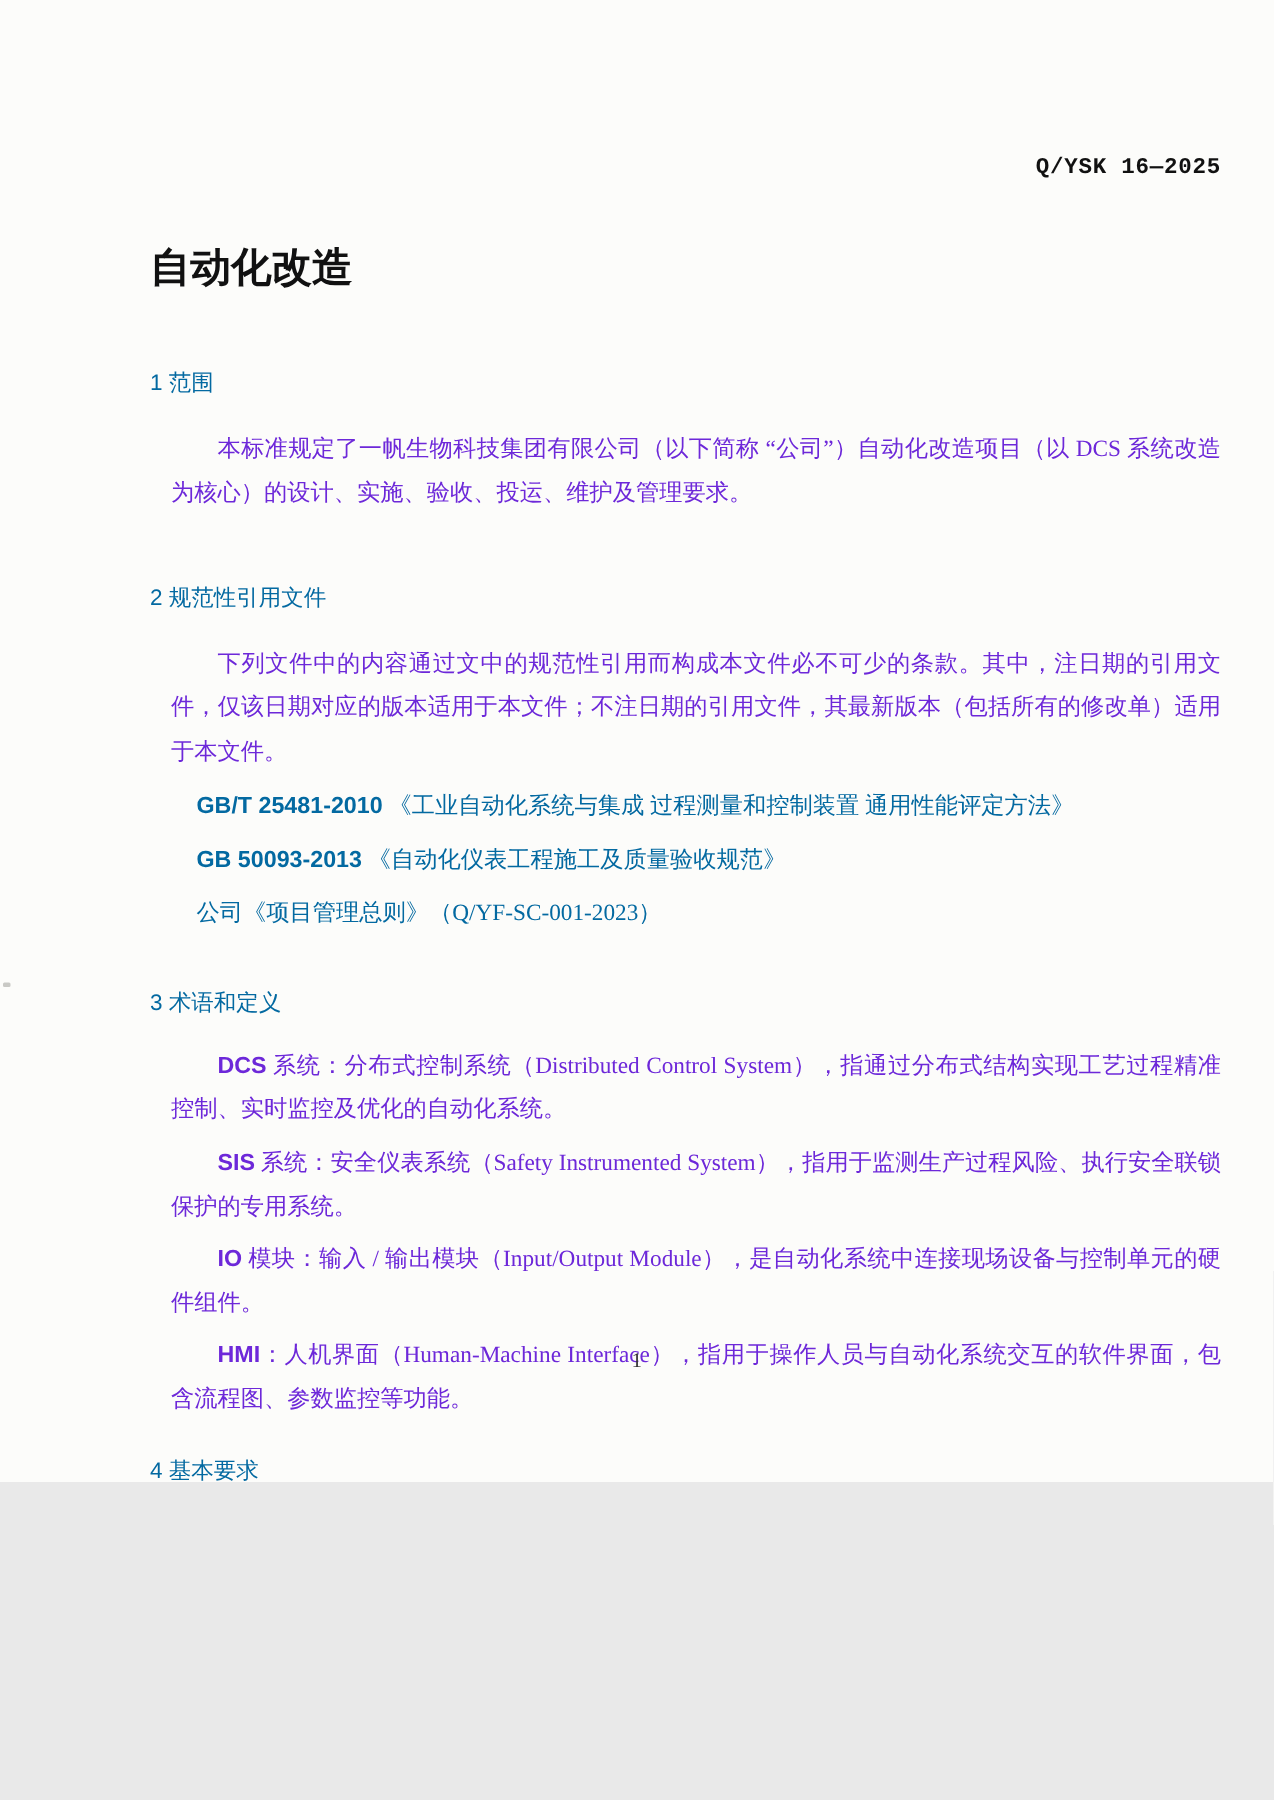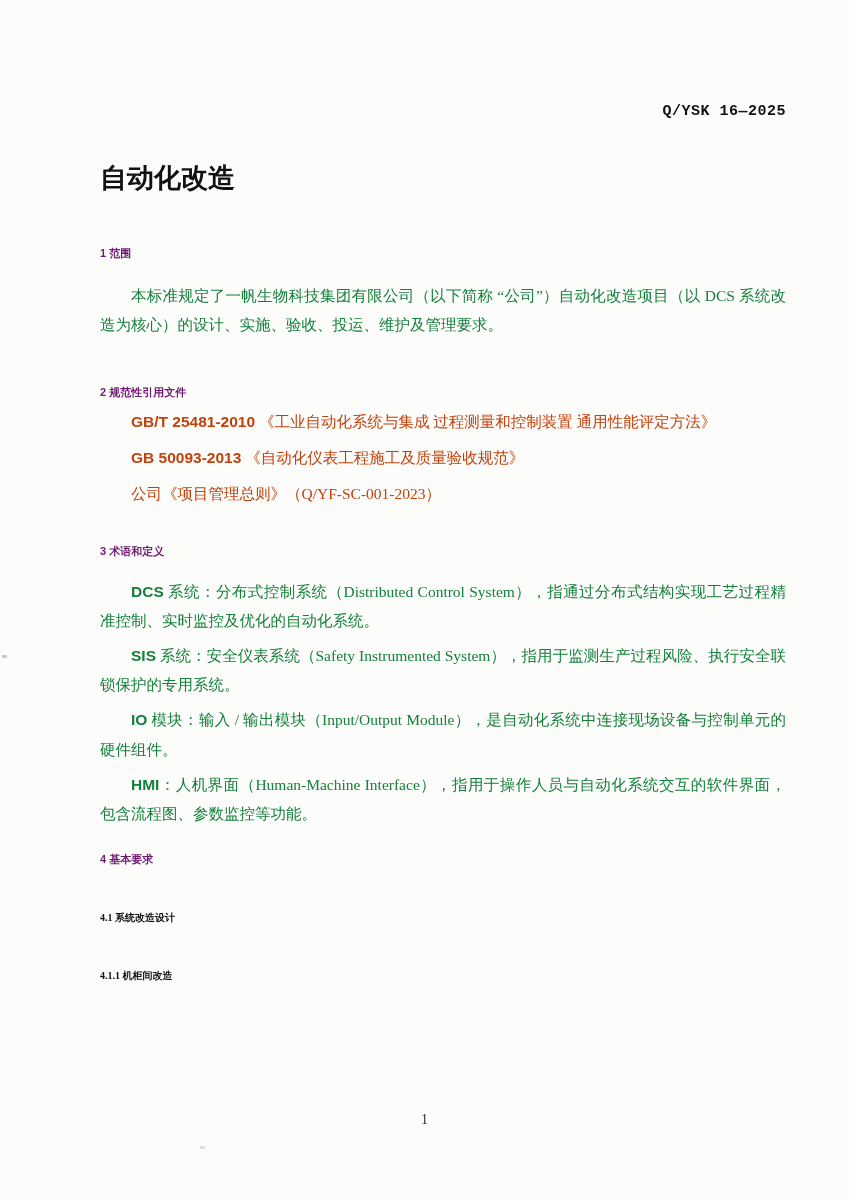--- a/index.html
+++ b/index.html
@@ -3,25 +3,25 @@
 <meta charset="utf-8">
 <style>
   html, body {
     margin: 0;
     padding: 0;
     background: #e9e9e9;
   }
   .page {
     position: relative;
     width: 849px;
-    height: 1200px;
+    height: 988px;
     margin: 0 auto;
     background: #fcfcfa;
     box-sizing: border-box;
-    padding: 103px 63px 0 100px;
+    padding: 103px 35px 0 100px;
     overflow: hidden;
     font-family: "Liberation Serif", "DejaVu Serif", serif;
     color: #1c1c1c;
   }
   .doc-header {
     text-align: right;
     font-family: "Liberation Mono", "DejaVu Sans Mono", monospace;
     font-size: 15px;
     font-weight: 600;
     letter-spacing: 0.5px;
@@ -30,46 +30,46 @@
   .doc-title {
     margin: 40px 0 0 0;
     font-family: "Liberation Sans", "DejaVu Sans", sans-serif;
     font-weight: 700;
     font-size: 27px;
     color: #111;
   }
   .sec-heading {
     margin: 50px 0 0 0;
     font-family: "Liberation Sans", "DejaVu Sans", sans-serif;
-    font-weight: 700;
-    font-size: 11px;
-    color: #701a75;
+    font-weight: 400;
+    font-size: 15px;
+    color: #0369a1;
   }
   .sub-heading {
     margin: 44px 0 0 0;
     font-family: Liberation Serif, serif;
     font-weight: 600;
     font-size: 10px;
     color: #111;
   }
   .body-p {
-    margin: 20px 0 0 0;
+    margin: 20px 0 0 14px;
     font-size: 15.5px;
     line-height: 1.88;
     text-align: justify;
-    color: #15803d;
+    color: #6d28d9;
   }
   .body-p.indent { text-indent: 2em; }
   .body-p.tight { margin-top: 4px; }
   .ref-line {
     margin: 8px 0 0 0;
     padding-left: 2em;
     font-size: 15.5px;
     line-height: 1.8;
-    color: #c2410c;
+    color: #0369a1;
   }
   .ref-code {
     font-family: "Liberation Sans", "DejaVu Sans", sans-serif;
     font-weight: 600;
   }
   .term-acronym {
     font-family: "Liberation Sans", "DejaVu Sans", sans-serif;
     font-weight: 600;
   }
   .page-footer {
@@ -104,20 +104,21 @@
 
   <h1 class="doc-title">自动化改造</h1>
 
   <h2 class="sec-heading">1  范围</h2>
 
   <p class="body-p indent">本标准规定了一帆生物科技集团有限公司（以下简称 “公司”）自动化改造项目（以 DCS 系统改造为核心）的设计、实施、验收、投运、维护及管理要求。</p>
 
 
   <h2 class="sec-heading" style="margin-top:46px">2  规范性引用文件</h2>
 
+  <p class="body-p indent">下列文件中的内容通过文中的规范性引用而构成本文件必不可少的条款。其中，注日期的引用文件，仅该日期对应的版本适用于本文件；不注日期的引用文件，其最新版本（包括所有的修改单）适用于本文件。</p>
 
   <p class="ref-line"><span class="ref-code">GB/T 25481-2010</span><span> 《工业自动化系统与集成 过程测量和控制装置 通用性能评定方法》</span></p>
 
   <p class="ref-line"><span class="ref-code">GB 50093-2013</span><span> 《自动化仪表工程施工及质量验收规范》</span></p>
 
   <p class="ref-line"><span class="ref-code"></span><span>公司《项目管理总则》（Q/YF-SC-001-2023）</span></p>
 
   <h2 class="sec-heading" style="margin-top:36px">3  术语和定义</h2>
 
   <p class="body-p indent" style="margin-top:18px"><span class="term-acronym">DCS</span><span> 系统：分布式控制系统（Distributed Control System），指通过分布式结构实现工艺过程精准控制、实时监控及优化的自动化系统。</span></p>

